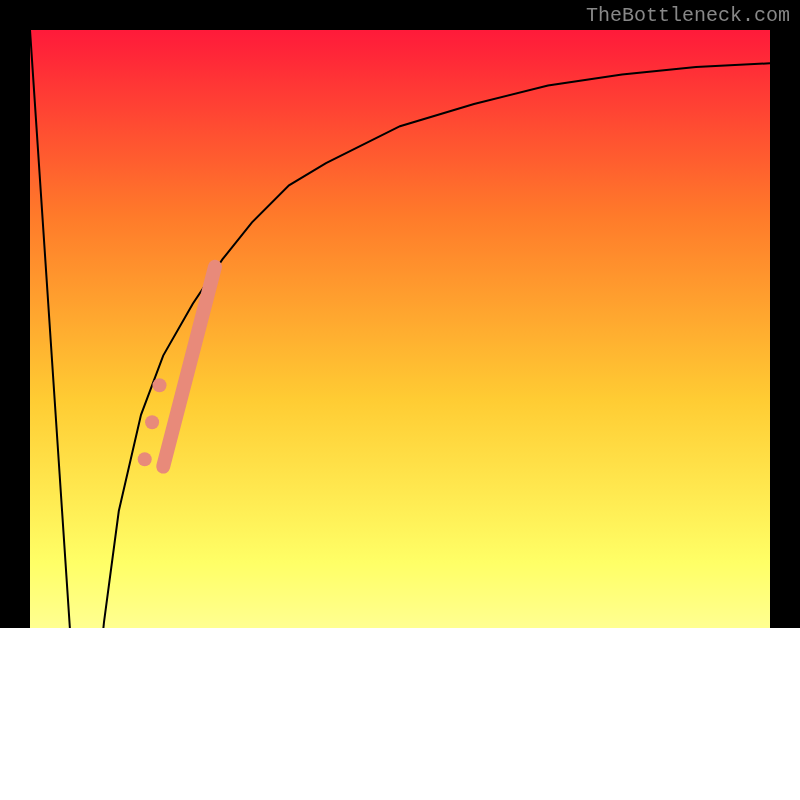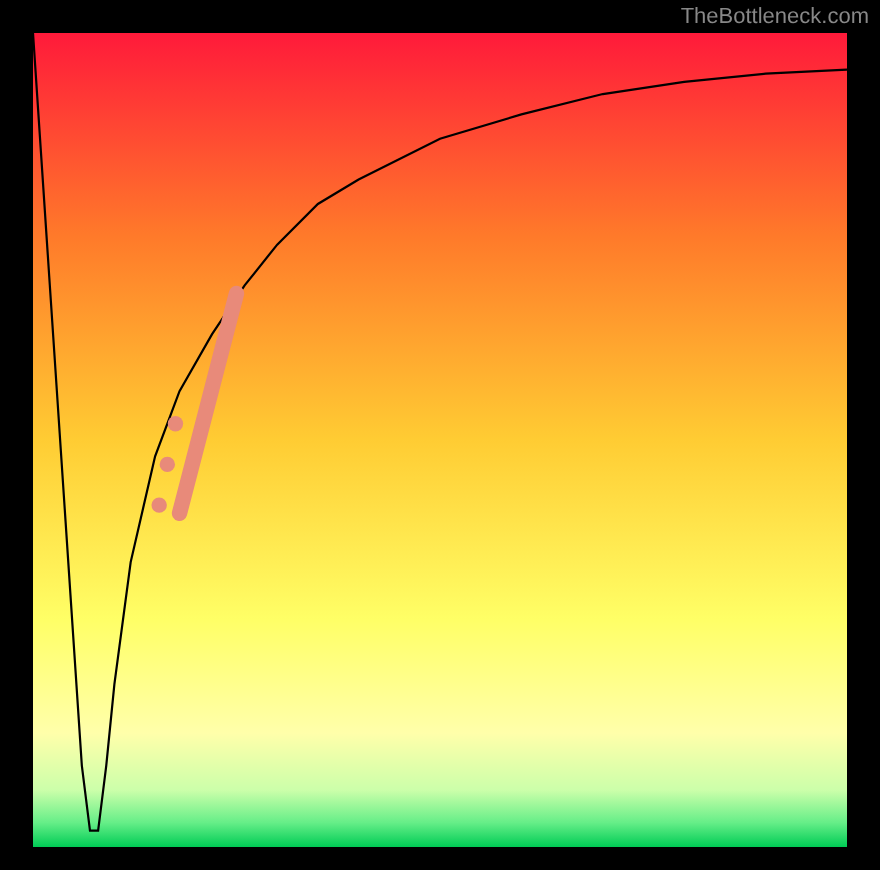--- a/index.html
+++ b/index.html
@@ -3,23 +3,24 @@
 <meta charset="utf-8">
 <style>
   body {
     margin: 0;
     padding: 0;
     background: #ffffff;
     font-family: Arial, Helvetica, sans-serif;
   }
   .chart-container {
     width: 800px;
-    height: 791px;
+    height: 628px;
     position: relative;
     background: #000000;
+    font-family: Liberation Mono, monospace;
   }
   .watermark {
     position: absolute;
     top: 4px;
     right: 10px;
     color: #888888;
     font-size: 20px;
     font-weight: 500;
     z-index: 10;
   }

